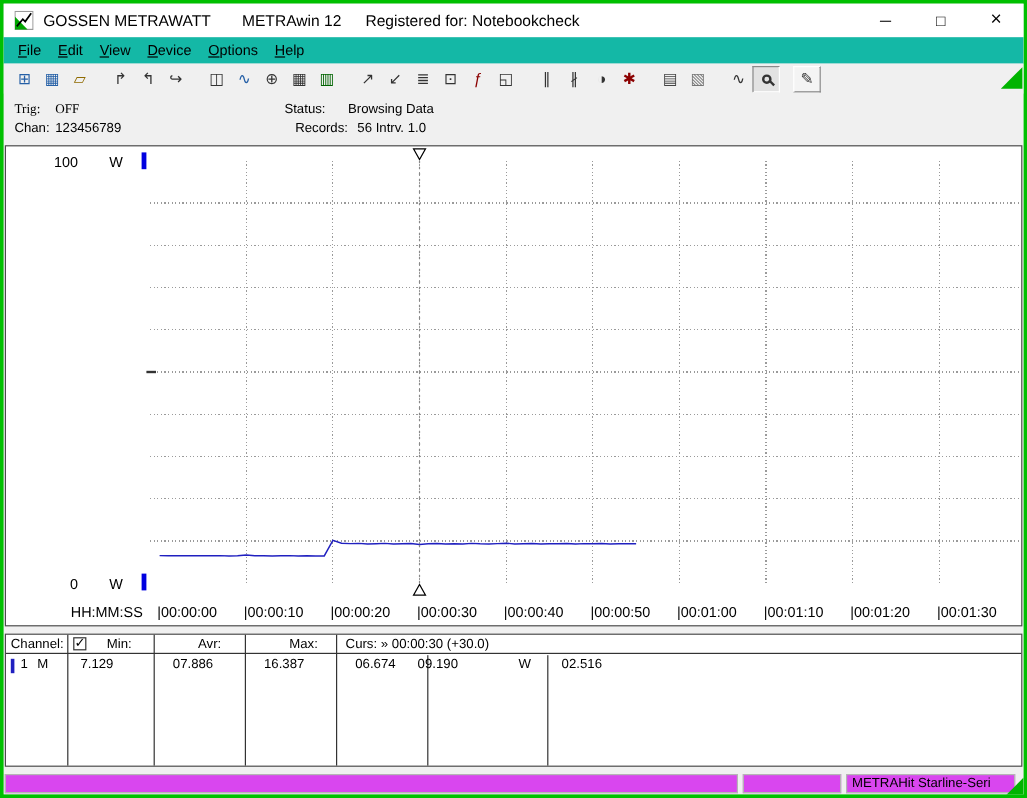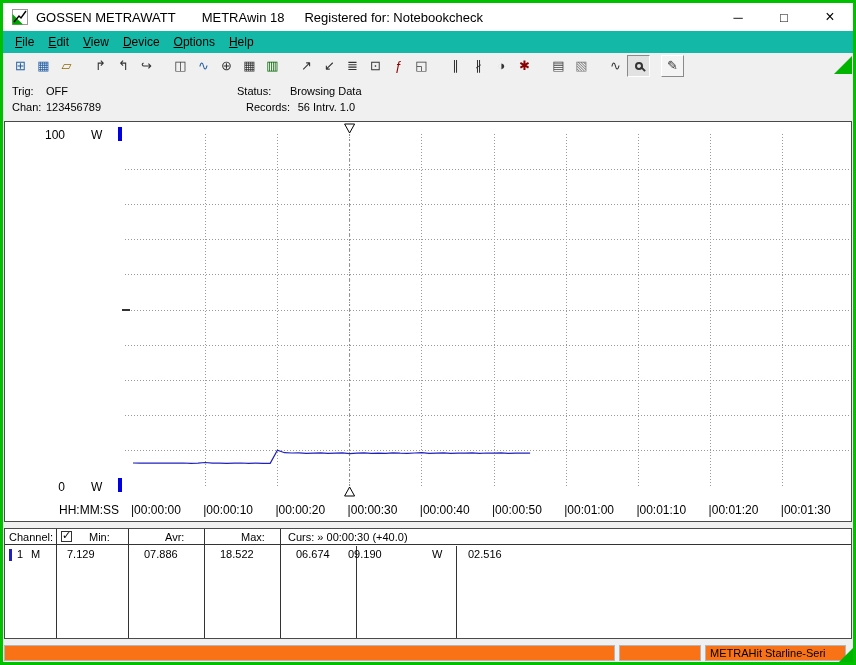--- a/index.html
+++ b/index.html
@@ -30,21 +30,21 @@
   .tb-group{display:flex;margin-right:11px;}
   .tb-btn{width:23px;height:22px;display:flex;align-items:center;justify-content:center;font-size:13px;border:1px solid transparent;}
   .tb-btn.pressed{border-color:#8a8a8a #ffffff #ffffff #8a8a8a;background:#e2e2e2;}
   .tb-btn.raised{border-color:#ffffff #8a8a8a #8a8a8a #ffffff;background:#f4f4f4;}
   .mag{width:8px;height:8px;border:2px solid #333;border-radius:50%;position:relative;display:inline-block;}
   .mag::after{content:"";position:absolute;width:6px;height:2px;background:#333;transform:rotate(45deg);right:-5px;bottom:-2px;}
   .tb-corner{position:absolute;right:1px;top:3px;width:0;height:0;border-bottom:18px solid #00b400;border-left:18px solid transparent;}
   
   .infobar{height:43px;position:relative;font-size:11px;flex:0 0 auto;}
   .ib-line{position:absolute;white-space:nowrap;}
-  .ib-trig{left:9px;top:7px;}
+  .ib-trig{left:9px;top:7px;font-family:Liberation Serif, serif;}
   .ib-chan{left:9px;top:23px;}
   .ib-status{left:234px;top:7px;}
   .ib-records{left:234px;top:23px;text-align:right;}
   .ib-label{display:inline-block;min-width:34px;}
   .ib-label.wide{min-width:53px;}
   .ib-val-narrow{display:inline-block;min-width:20px;}
   
   .chart-panel{margin:0 1px;height:401px;background:#fff;border:1px solid #4a4a4a;position:relative;flex:0 0 auto;}
   .grid{stroke:#9a9a9a;stroke-dasharray:1 2;stroke-width:1;shape-rendering:crispEdges;}
   .axlbl{font-family:"Liberation Sans",sans-serif;font-size:12px;fill:#000;}
@@ -59,41 +59,41 @@
   .th-curs{left:283px;top:2px;}
   .checkbox{position:absolute;left:56px;top:2px;width:11px;height:11px;border:1px solid #333;background:#fff;}
   .checkbox.checked::after{content:"✓";position:absolute;left:0px;top:-3px;font-size:11px;}
   .t-div{position:absolute;width:1px;background:#333;}
   .row-marker{position:absolute;left:4px;top:20px;width:3px;height:12px;background:#2020c0;}
   .tr{top:19px;}
   .tr-ch{left:12px;} .tr-mode{left:26px;} .tr-min{left:62px;} .tr-avr{left:139px;} .tr-max{left:215px;}
   .tr-c1{left:291px;} .tr-c2{left:343px;} .tr-c2u{left:427px;} .tr-delta{left:463px;}
   
   .statusbar{margin-top:5px;height:18px;position:relative;flex:0 0 auto;}
-  .sb-box{position:absolute;top:1px;height:16px;border:1px solid #b5b5b5;background:#f97316;font-size:11px;white-space:nowrap;overflow:hidden;padding:1px 4px;}
+  .sb-box{position:absolute;top:1px;height:16px;border:1px solid #b5b5b5;background:#d946ef;font-size:11px;white-space:nowrap;overflow:hidden;padding:1px 4px;}
   .sb-left{left:1px;width:611px;}
   .sb-mid{left:616px;width:82px;}
   .sb-right{left:702px;width:141px;}
   .sb-grip{position:absolute;right:0;bottom:-1px;width:0;height:0;border-bottom:15px solid #00b400;border-left:15px solid transparent;}
 </style>
 </head>
 <body>
 
 <div class="window">
 
   <div class="titlebar">
     <span class="title-icon">
       <svg width="16" height="16" viewBox="0 0 16 16">
         <rect x="0.5" y="0.5" width="15" height="15" fill="#ffffff" stroke="#999"></rect>
         <path d="M0.5 15.5 L0.5 5 L11 15.5 Z" fill="#00a400"></path>
         <polyline points="2,13 7,7 9,9 14,2" fill="none" stroke="#000" stroke-width="1.4"></polyline>
       </svg>
     </span>
     <span class="title-text brand">GOSSEN METRAWATT</span>
-    <span class="title-text app">METRAwin 18</span>
+    <span class="title-text app">METRAwin 12</span>
     <span class="title-text reg">Registered for: Notebookcheck</span>
     <div class="win-controls">
       <div class="win-btn">─</div>
       <div class="win-btn">□</div>
       <div class="win-btn" style="font-size:16px;">×</div>
     </div>
   </div>
 
   <div class="menubar">
       <span class="menu-item"><u>F</u>ile</span>
@@ -264,37 +264,37 @@
       </svg>
   </div>
 
   <div class="table-panel">
     <div class="t-header">
       <span class="th th-channel">Channel:</span>
       <span class="checkbox checked" id="chan-checkbox"></span>
       <span class="th th-min">Min:</span>
       <span class="th th-avr">Avr:</span>
       <span class="th th-max">Max:</span>
-      <span class="th th-curs">Curs: » 00:00:30 (+40.0)</span>
+      <span class="th th-curs">Curs: » 00:00:30 (+30.0)</span>
     </div>
     <div id="t-dividers">
         <div class="t-div" style="left: 51px; top: 0px; bottom: 0px;"></div>
         <div class="t-div" style="left: 123px; top: 0px; bottom: 0px;"></div>
         <div class="t-div" style="left: 199px; top: 0px; bottom: 0px;"></div>
         <div class="t-div" style="left: 275px; top: 0px; bottom: 0px;"></div>
         <div class="t-div" style="left: 351px; top: 17px; bottom: 0px;"></div>
         <div class="t-div" style="left: 451px; top: 17px; bottom: 0px;"></div>
       </div>
     <div>
       <span class="row-marker"></span>
       <span class="tr tr-ch">1</span>
       <span class="tr tr-mode">M</span>
       <span class="tr tr-min">7.129</span>
       <span class="tr tr-avr">07.886</span>
-      <span class="tr tr-max">18.522</span>
+      <span class="tr tr-max">16.387</span>
       <span class="tr tr-c1">06.674</span>
       <span class="tr tr-c2">09.190</span>
       <span class="tr tr-c2u">W</span>
       <span class="tr tr-delta">02.516</span>
     </div>
   </div>
 
   <div class="statusbar">
     <div class="sb-box sb-left"></div>
     <div class="sb-box sb-mid"></div>

